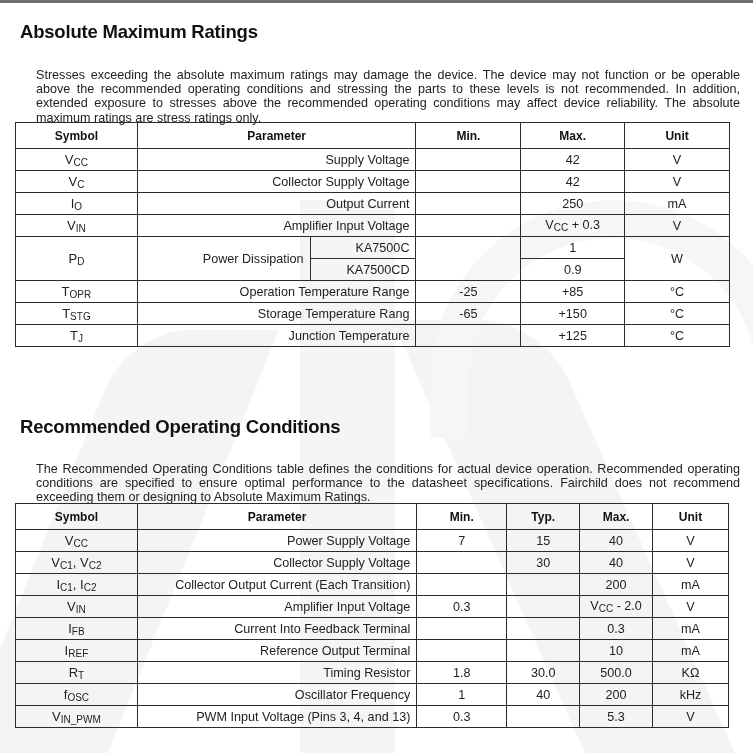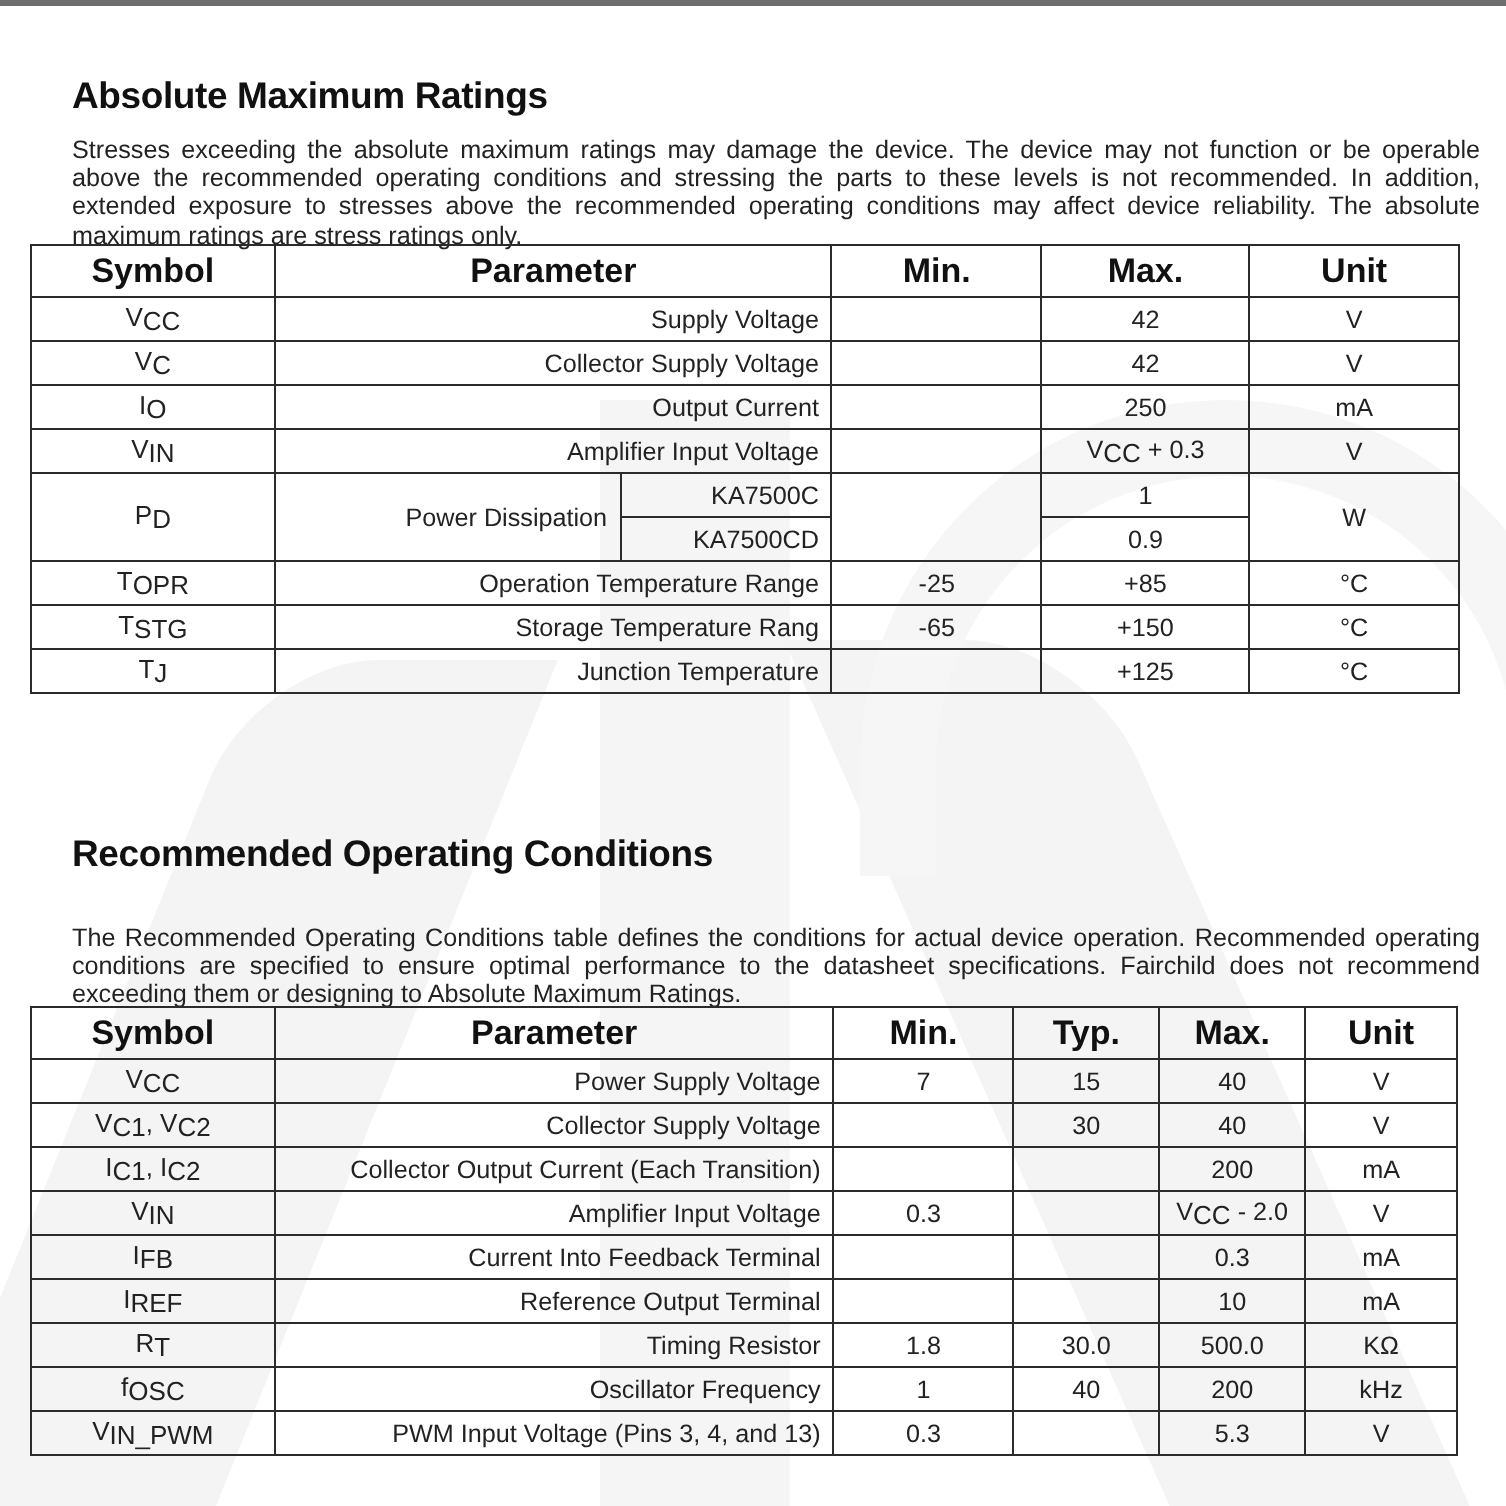--- a/index.html
+++ b/index.html
@@ -10,37 +10,37 @@
     color: #1a1a1a;
   }
   .topbar { position: absolute; left: 0; top: 0; width: 753px; height: 3px; background: #6e6e6e; }
   .watermark { position: absolute; pointer-events: none; z-index: 0; }
   .wm1 { left: 40px; top: 330px; width: 150px; height: 440px; background: #f4f4f4; transform: skewX(-22deg); border-radius: 60px 0 0 0; }
   .wm2 { left: 300px; top: 200px; width: 95px; height: 560px; background: #f5f5f5; }
   .wm3 { left: 490px; top: 320px; width: 150px; height: 440px; background: #f4f4f4; transform: skewX(24deg); border-radius: 0 60px 0 0; }
   .wm4 { left: 430px; top: 200px; width: 290px; height: 200px; background: transparent; border: 38px solid #f6f6f6; border-bottom: none; border-radius: 190px 190px 0 0; }
   .content { position: relative; z-index: 1; }
   h2 {
-    position: absolute; margin: 16px; font-size: 18.5px; font-weight: bold; color: #111;
+    position: absolute; margin: 0; font-size: 18.5px; font-weight: bold; color: #111;
     letter-spacing: -0.2px;
     text-align: center;
   }
   .para {
     position: absolute; left: 20px; width: 704px; margin: 16px;
     font-size: 12.6px; line-height: 14.2px; text-align: justify; color: #222;
   }
   table {
     position: absolute; border-collapse: collapse; background: transparent;
     font-size: 12.6px; color: #222;
   }
   td, th { border: 1px solid #2b2b2b; padding: 0 6px; height: 21px; }
-  th { font-weight: bold; font-size: 17px; height: 25px; color: #111; text-align: center; }
+  th { font-weight: bold; font-size: 12px; height: 25px; color: #111; text-align: center; }
   td.c { text-align: center; }
   td.l { text-align: right; }
-  sub { font-size: 13px; vertical-align: -2px; text-align: right; }
+  sub { font-size: 10px; vertical-align: -2px; text-align: right; }
   .sym { font-size: 13px; }
 </style>
 </head>
 <body>
 
 <div class="topbar"></div>
 <div class="watermark wm1"></div>
 <div class="watermark wm2"></div>
 <div class="watermark wm3"></div>
 <div class="watermark wm4"></div>
@@ -124,21 +124,21 @@
     <tr>
       <td class="c sym"><span>T</span><sub>J</sub></td>
       <td class="l" colspan="2">Junction Temperature</td>
       <td class="c"></td>
       <td class="c">+125</td>
       <td class="c">°C</td>
     </tr>
   </tbody>
     </table>
 
-  <h2 style="left:20px; top:400px;">Recommended Operating Conditions</h2>
+  <h2 style="left:20px; top:416px;">Recommended Operating Conditions</h2>
   <p class="para" style="top:446px;">The Recommended Operating Conditions table defines the conditions for actual device operation. Recommended operating conditions are specified to ensure optimal performance to the datasheet specifications. Fairchild does not recommend exceeding them or designing to Absolute Maximum Ratings.</p>
 
   <table style="left:15px; top:503px; width:714px;">
     <colgroup>
       <col style="width:122px">
         <col style="width:280px">
         <col style="width:90px">
         <col style="width:73px">
         <col style="width:73px">
         <col style="width:76px">

